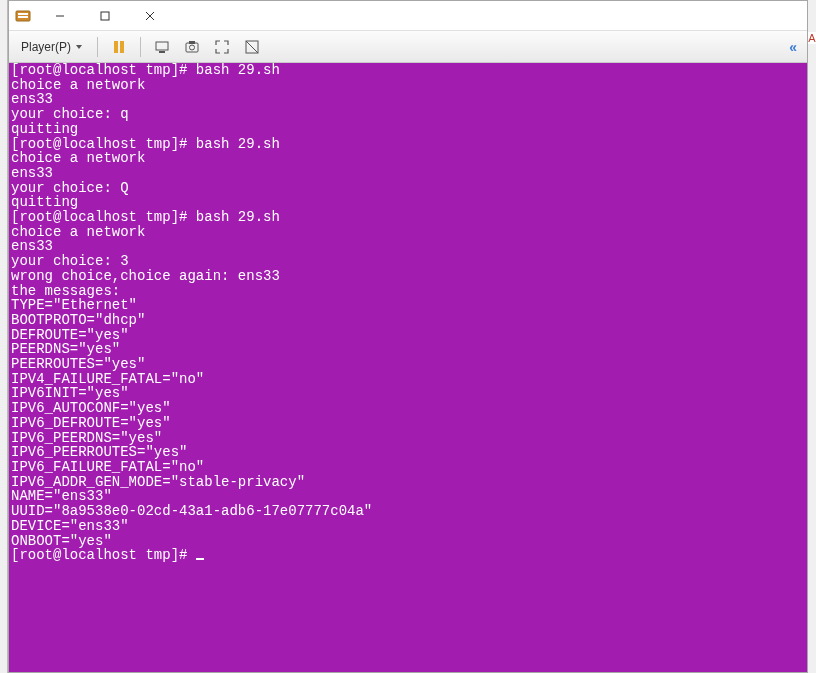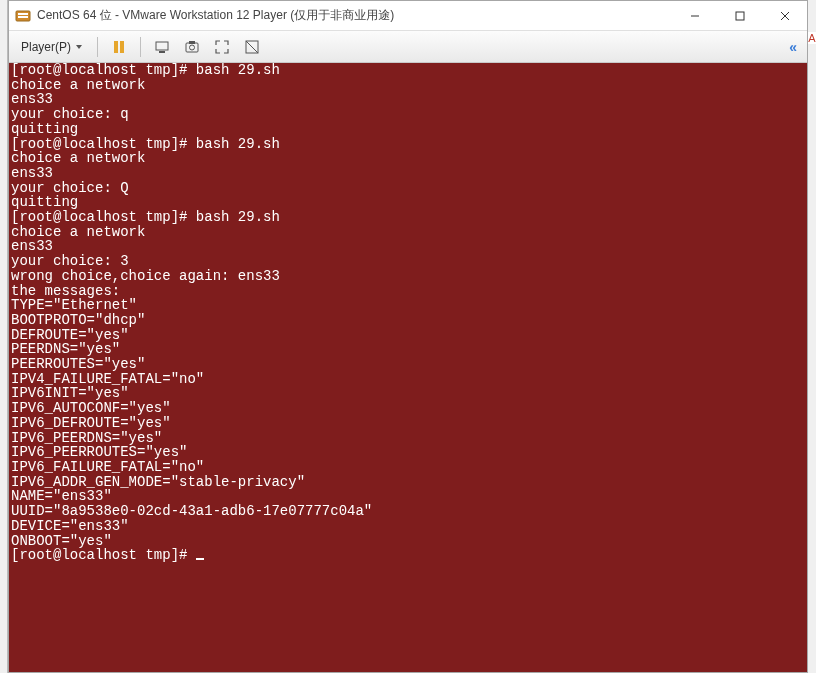--- a/index.html
+++ b/index.html
@@ -83,21 +83,21 @@
       width: 26px;
       height: 24px;
       display: flex;
       align-items: center;
       justify-content: center;
     }
     .tb-icon svg { width: 16px; height: 16px; }
     .tb-spacer { flex: 1; }
     .terminal {
       flex: 1;
-      background: #7f1d1d;
+      background: #a21caf;
       padding: 0 2px;
       overflow: hidden;
     }
     .terminal pre {
       font-family: "Consolas", "Courier New", monospace;
       font-size: 14px;
       line-height: 14.7px;
       color: #ffffff;
       white-space: pre;
       letter-spacing: 0px;
@@ -153,21 +153,20 @@
 <div class="window">
 
   <div class="titlebar">
     <span class="titlebar-icon">
       <svg viewBox="0 0 16 16">
           <rect x="1" y="3" width="14" height="10" rx="1" fill="#d08a2c" stroke="#9b6a1f"></rect>
           <rect x="3" y="5" width="10" height="2" fill="#fff"></rect>
           <rect x="3" y="8" width="10" height="2" fill="#fff"></rect>
         </svg>
     </span>
-    <span class="titlebar-title">CentOS 64 位 - VMware Workstation 12 Player (仅用于非商业用途)</span>
     <div class="win-controls">
       <div class="win-btn">
         <svg viewBox="0 0 10 10">
             <line x1="1" y1="5" x2="9" y2="5" stroke="#333" stroke-width="1"></line>
           </svg>
       </div>
       <div class="win-btn">
         <svg viewBox="0 0 10 10">
             <rect x="1" y="1" width="8" height="8" fill="none" stroke="#333" stroke-width="1"></rect>
           </svg>

